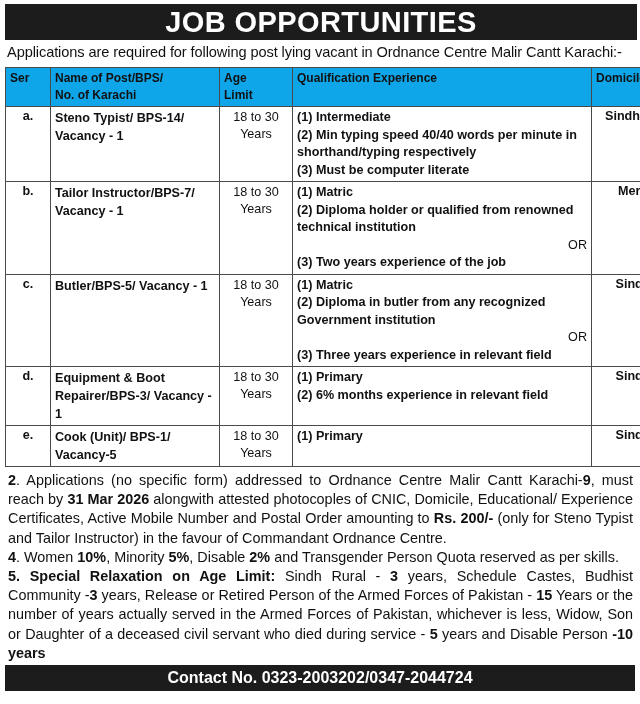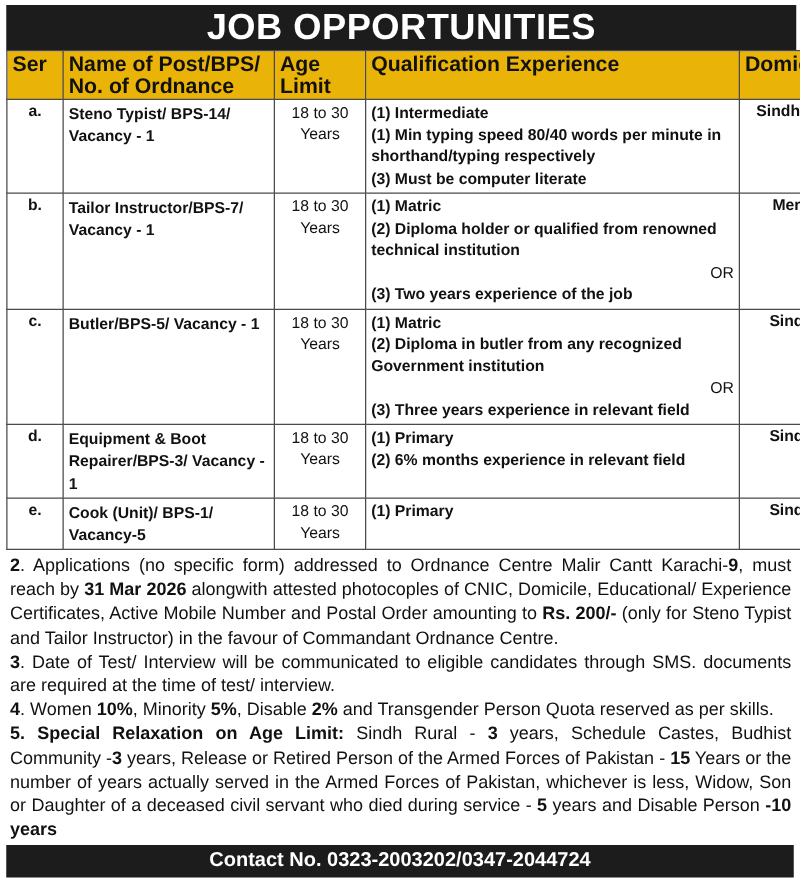--- a/index.html
+++ b/index.html
@@ -52,24 +52,24 @@
     margin: 0 0 0 2px;
     table-layout: fixed;
     font-size: 12.6px;
   }
   table.jobs th, table.jobs td {
     border: 1px solid #4a4a4a;
     padding: 2px 4px;
     vertical-align: top;
   }
   table.jobs thead th {
-    background: #eab308;
+    background: #0ea5e9;
     font-weight: bold;
     text-align: left;
-    font-size: 17px;
+    font-size: 12px;
     line-height: 17px;
     height: 34px;
     vertical-align: top;
   }
   th.c-ser, td.c-ser { width: 36px; text-align: center; }
   th.c-name, td.c-name { width: 160px; margin-top: 37px; }
   th.c-age, td.c-age { width: 64px; text-align: center; }
   th.c-qual, td.c-qual { width: 290px; }
   th.c-dom, td.c-dom { width: 74px; text-align: center; }
   th.c-age { text-align: center; }
@@ -109,45 +109,46 @@
     margin: 0 2px 5px 2px;
   }
 </style>
 </head>
 <body>
 
 <div class="page">
 
   <div class="banner">JOB OPPORTUNITIES</div>
 
+  <div class="intro">Applications are required for following post lying vacant in Ordnance Centre Malir Cantt Karachi:-</div>
 
   <table class="jobs">
     <thead>
       <tr>
         <th class="c-ser">Ser</th>
         <th class="c-name">
           <span>Name of Post/BPS/</span><br>
-          <span>No. of Ordnance</span>
+          <span>No. of Karachi</span>
         </th>
         <th class="c-age">
           <span>Age</span><br>
           <span>Limit</span>
         </th>
         <th class="c-qual">Qualification Experience</th>
         <th class="c-dom">Domicile</th>
       </tr>
     </thead>
     <tbody id="jobs-body">
         <tr>
           <td class="c-ser">a.</td>
           <td class="c-name">Steno Typist/ BPS-14/ Vacancy - 1</td>
           <td class="c-age">18 to 30 Years</td>
           <td class="c-qual">
             <span class="qual-line">(1) Intermediate</span>
-            <span class="qual-line">(1) Min typing speed 80/40 words per minute in shorthand/typing respectively</span>
+            <span class="qual-line">(2) Min typing speed 40/40 words per minute in shorthand/typing respectively</span>
             <span class="qual-line">(3) Must be computer literate</span>
           </td>
           <td class="c-dom">Sindh (U)</td>
         </tr>
         <tr>
           <td class="c-ser">b.</td>
           <td class="c-name">Tailor Instructor/BPS-7/ Vacancy - 1</td>
           <td class="c-age">18 to 30 Years</td>
           <td class="c-qual">
             <span class="qual-line"> (1) Matric</span>
@@ -187,23 +188,20 @@
             <span class="qual-line">(1) Primary</span>
           </td>
           <td class="c-dom">Sindh</td>
         </tr>
       </tbody>
   </table>
 
   <div class="notes">
     <p>
       <b>2</b><span>. Applications (no specific form) addressed to Ordnance Centre Malir Cantt Karachi-</span><b>9</b><span>, must reach by </span><b>31 Mar 2026</b><span> alongwith attested photocoples of CNIC, Domicile, Educational/ Experience Certificates, Active Mobile Number and Postal Order amounting to </span><b>Rs. 200/-</b><span> (only for Steno Typist and Tailor Instructor) in the favour of Commandant Ordnance Centre.</span>
-    </p>
-    <p>
-      <b>3</b><span>. Date of Test/ Interview will be communicated to eligible candidates through SMS. documents are required at the time of test/ interview.</span>
     </p>
     <p>
       <b>4</b><span>. Women </span><b>10%</b><span>, Minority </span><b>5%</b><span>, Disable </span><b>2%</b><span> and Transgender Person Quota reserved as per skills.</span>
     </p>
     <p>
       <b>5</b><b>. Special Relaxation on Age Limit:</b><span> Sindh Rural - </span><b>3</b><span> years, Schedule Castes, Budhist Community -</span><b>3</b><span> years, Release or Retired Person of the Armed Forces of Pakistan - </span><b>15</b><span> Years or the number of years actually served in the Armed Forces of Pakistan, whichever is less, Widow, Son or Daughter of a deceased civil servant who died during service - </span><b>5</b><span> years and Disable Person </span><b>-10 years</b>
     </p>
   </div>
 
   <div class="footer">Contact No. 0323-2003202/0347-2044724</div>

